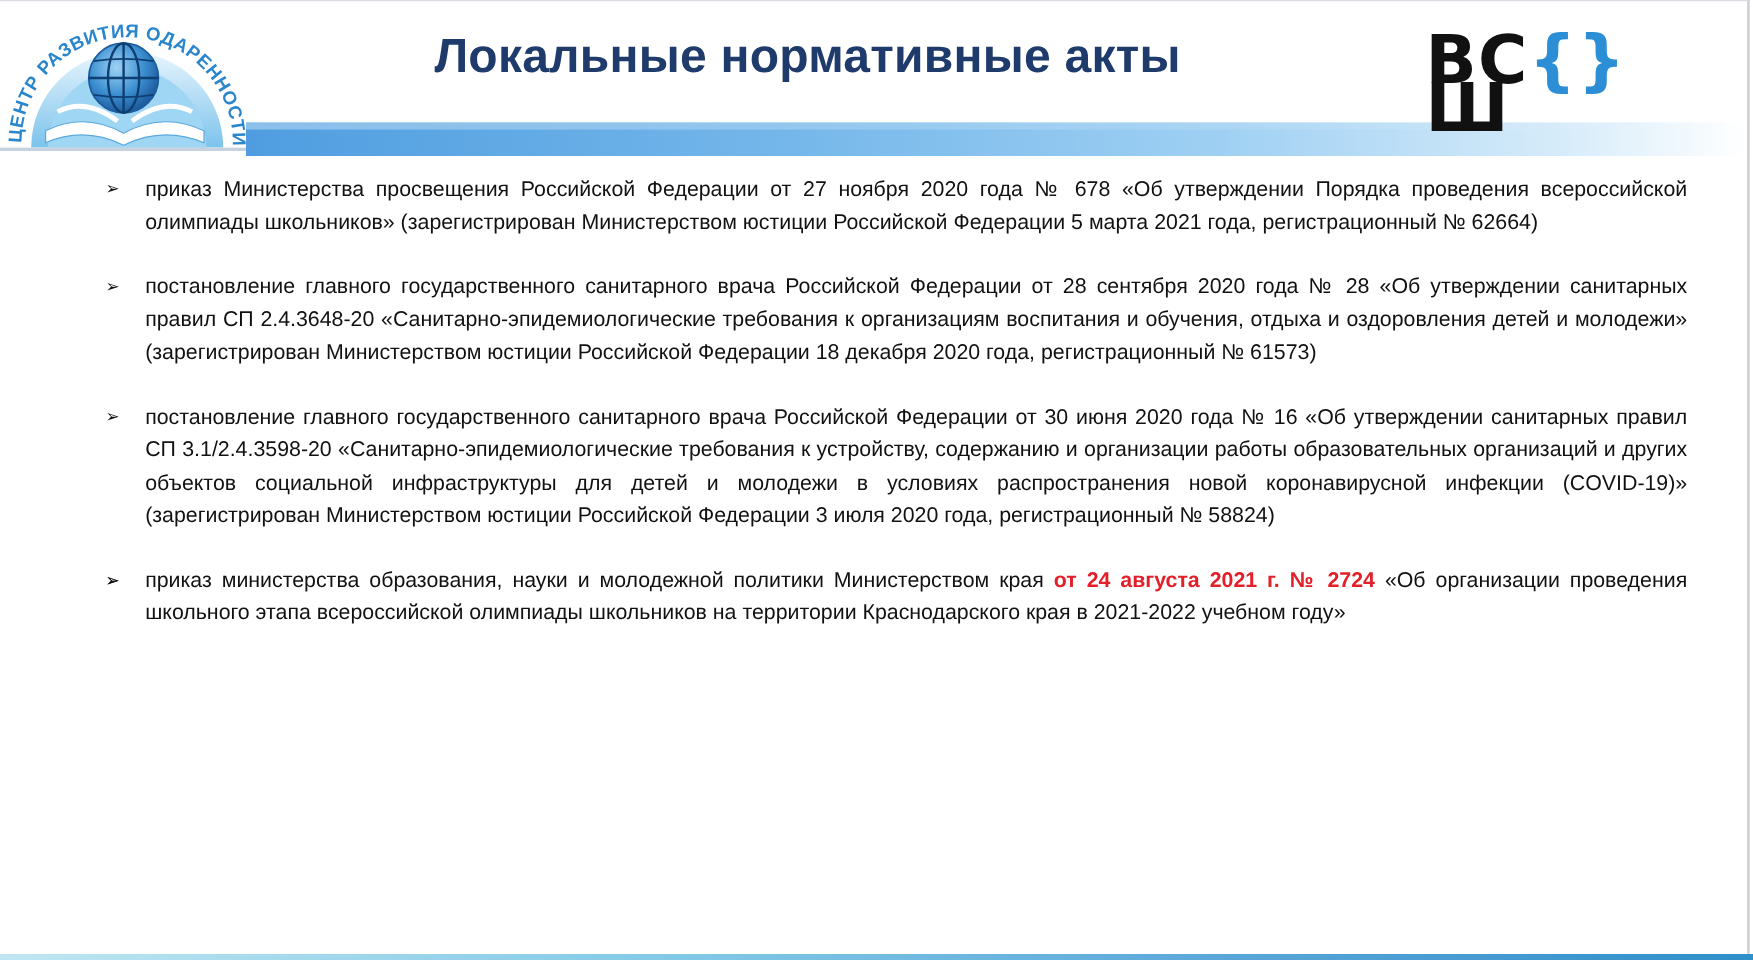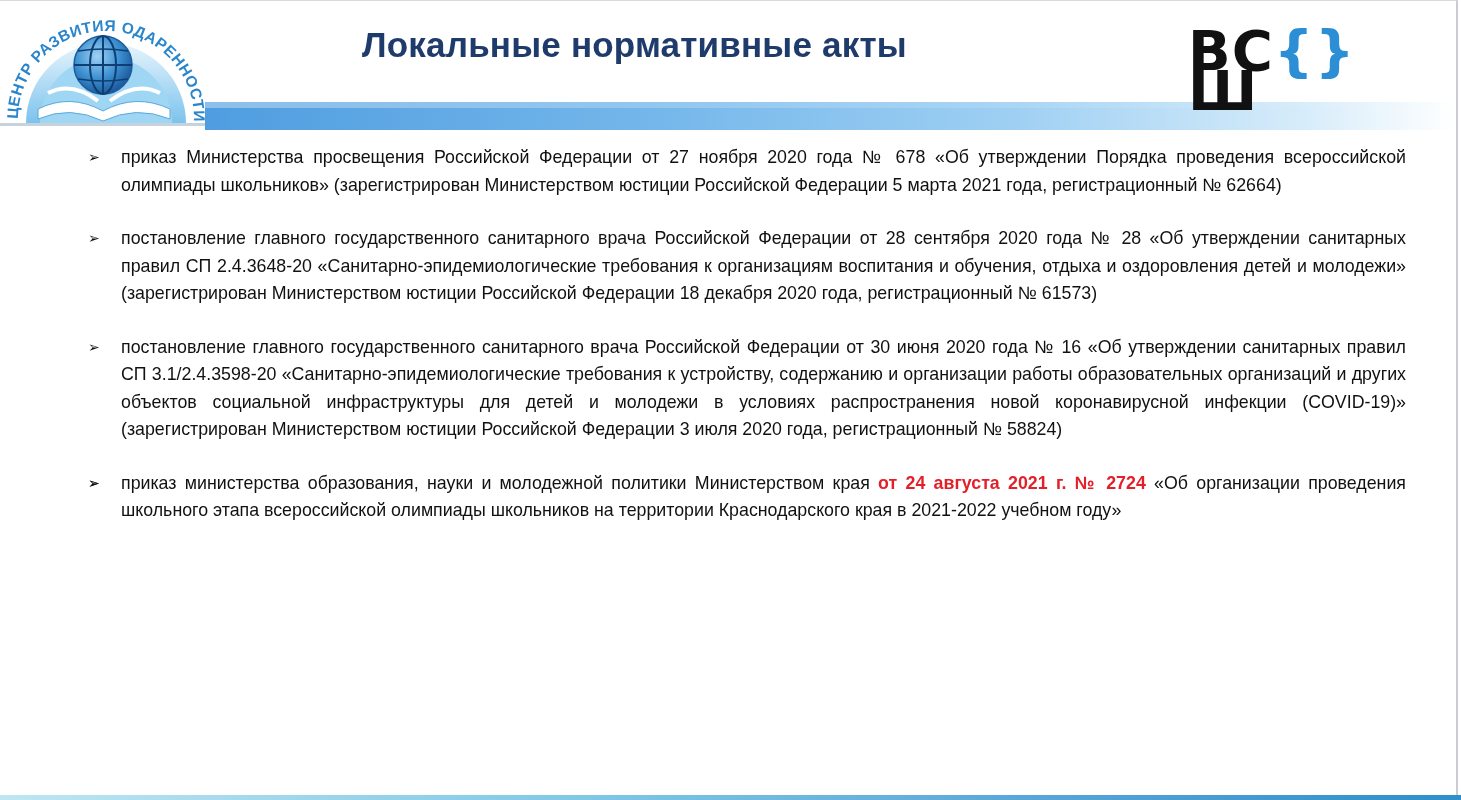--- a/index.html
+++ b/index.html
@@ -21,21 +21,21 @@
   .header-band {
     position:absolute; left:205px; top:101px; width:1250px; height:28px;
     background:linear-gradient(90deg,#4f9de0 0%,#73b6ea 35%,#9fd0f3 65%,#d7ecfa 88%,#ffffff 100%);
   }
   .header-band:after {
     content:""; position:absolute; left:0; top:0; width:100%; height:6px;
     background:linear-gradient(90deg,rgba(255,255,255,0.35),rgba(255,255,255,0));
   }
   .title {
     position:absolute; left:362px; top:24px;
-    font-size:35px; font-weight:bold; color:#1f3b6b;
+    font-size:40px; font-weight:bold; color:#1f3b6b;
     letter-spacing:0.2px;
   }
   
   .logo-left {
     position:absolute; left:0; top:0; width:210px; height:125px;
   }
   
   .logo-right {
     position:absolute; left:1188px; top:30px; width:190px; height:95px;
   }

